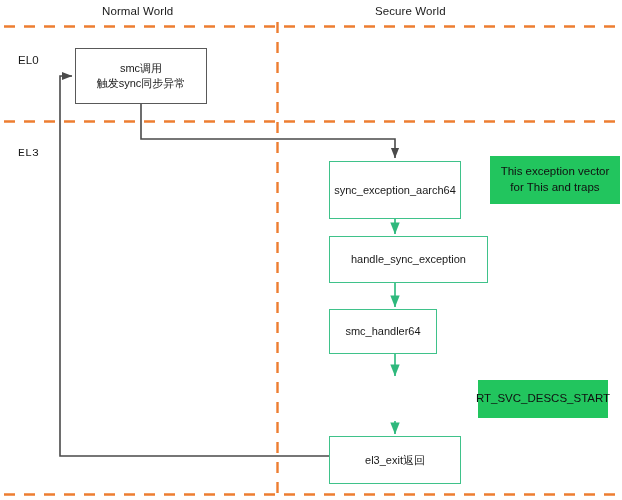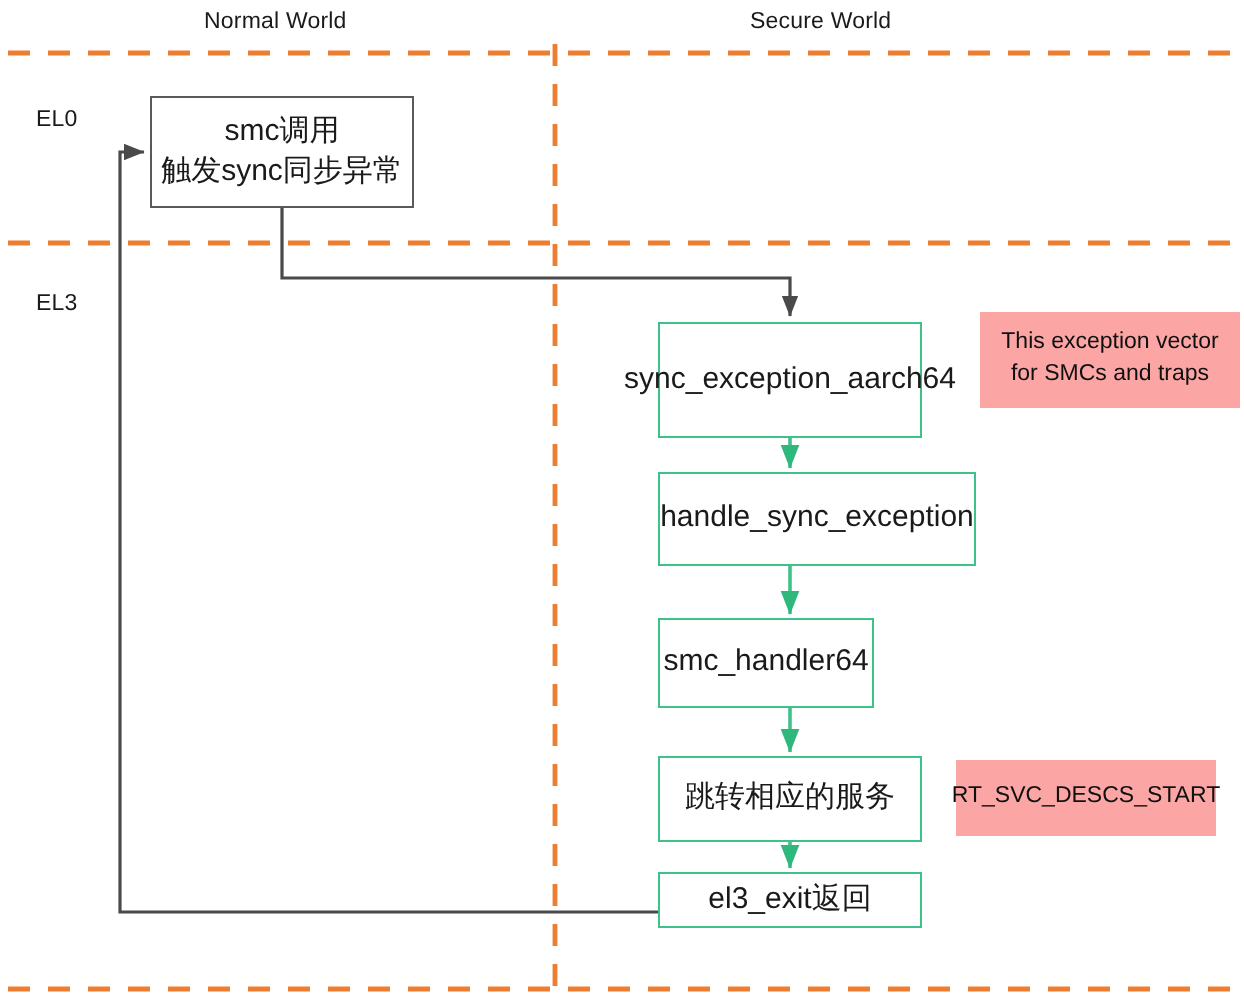--- a/index.html
+++ b/index.html
@@ -40,42 +40,42 @@
     letter-spacing: 0.1px;
   }
 
   .node {
     position: absolute;
     box-sizing: border-box;
     display: flex;
     align-items: center;
     justify-content: center;
     text-align: center;
-    font-size: 15px;
+    font-size: 11px;
     color: #1a1a1a;
     line-height: 1.35;
     background: #ffffff;
   }
   .node.gray {
     border: 1px solid #595959;
   }
   .node.green {
     border: 1.6px solid #3FC28A;
   }
   .note {
     position: absolute;
     box-sizing: border-box;
     display: flex;
     align-items: center;
     justify-content: center;
     text-align: center;
     font-size: 11.5px;
     color: #101010;
     line-height: 1.35;
-    background: #fca5a5;
+    background: #22c55e;
     border: none;
   }
 </style>
 </head>
 <body>
 
 <div id="canvas">
 
   <svg id="svg-layer" viewBox="0 0 622 500" xmlns="http://www.w3.org/2000/svg">
     <defs>
@@ -102,53 +102,50 @@
     <line x1="395" y1="208" x2="395" y2="234" stroke="#3FC28A" stroke-width="1.8" marker-end="url(#arrow-green)"></line>
     <line x1="395" y1="283" x2="395" y2="307" stroke="#3FC28A" stroke-width="1.8" marker-end="url(#arrow-green)"></line>
     <line x1="395" y1="354" x2="395" y2="376" stroke="#3FC28A" stroke-width="1.8" marker-end="url(#arrow-green)"></line>
     <line x1="395" y1="421" x2="395" y2="434" stroke="#3FC28A" stroke-width="1.8" marker-end="url(#arrow-green)"></line>
   </svg>
 
   <div class="world-label" style="left:81px; top:5px;padding-left:21px;">Normal World</div>
   <div class="world-label" style="left:375px; top:5px;">Secure World</div>
 
   <div class="el-label" style="left:18px; top:54px;">EL0</div>
-  <div class="el-label" style="left:18px; top:146px;">EL3</div>
+  <div class="el-label" style="left:18px; top:146px;font-family:Liberation Mono, monospace;">EL3</div>
 
   <div class="node gray" style="left:75px; top:48px; width:132px; height:56px;">
     <div>
       <div>smc调用</div>
       <div>触发sync同步异常</div>
     </div>
   </div>
 
   <div class="node green" style="left:329px; top:161px; width:132px; height:58px;">
     <span>sync_exception_aarch64</span>
   </div>
 
   <div class="node green" style="left:329px; top:236px; width:159px; height:47px;">
     <span>handle_sync_exception</span>
   </div>
 
   <div class="node green" style="left:329px; top:309px; width:108px; height:45px;">
     <span>smc_handler64</span>
   </div>
 
-  <div class="node green" style="left:329px; top:378px; width:132px; height:43px;">
-    <span>跳转相应的服务</span>
-  </div>
 
-  <div class="node green" style="left:329px; top:436px; width:132px; height:28px;">
+  <div class="node green" style="left:329px; top:436px; width:132px; height:48px;">
     <span>el3_exit返回</span>
   </div>
 
   <div class="note" style="left:490px; top:156px; width:130px; height:48px;">
     <div>
       <div>This exception vector</div>
-      <div>for SMCs and traps</div>
+      <div>for This and traps</div>
     </div>
   </div>
 
   <div class="note" style="left:478px; top:380px; width:130px; height:38px;">
     <span>RT_SVC_DESCS_START</span>
   </div>
 
 </div>
 
 </body></html>

